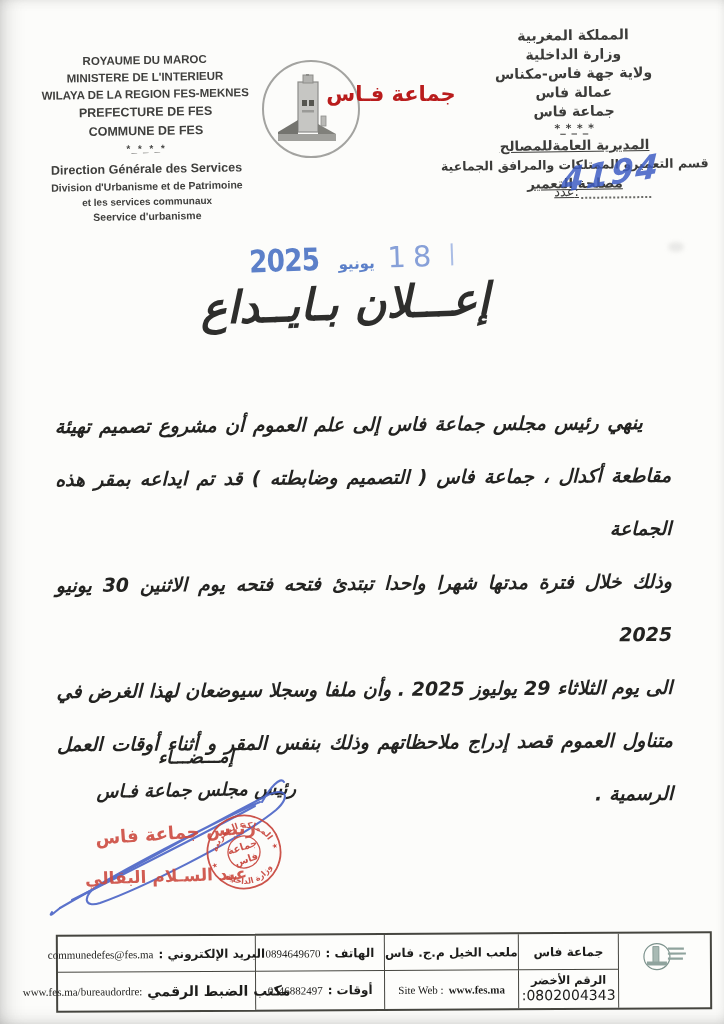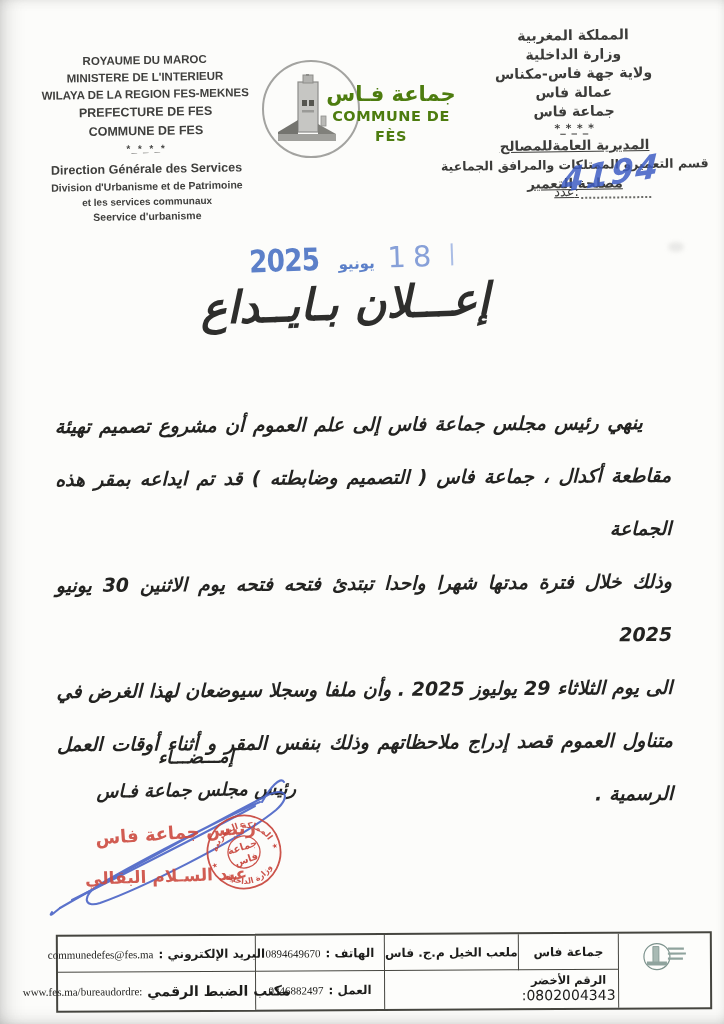--- a/index.html
+++ b/index.html
@@ -31,21 +31,21 @@
   .hdr-left .dept .d2 { font-weight:700; font-size:10px;   line-height:15px; }
   .hdr-left .dept .d3 { font-weight:700; font-size:10.5px; line-height:15px; }
 
   
   .logo { position:absolute; left:262px; top:60px; width:200px; height:110px; }
   .logo-circle {
     position:absolute; left:0; top:0; width:98px; height:98px;
     border:2px solid #a3a3a0; border-radius:50%;
   }
   .logo-circle svg { position:absolute; left:14px; top:12px; }
-  .logo-text { position:absolute; left:58px; top:22px; width:142px; text-align:center; color:#4d7c0f; }
+  .logo-text { position:absolute; left:58px; top:22px; width:142px; text-align:center; color:#b91c1c; }
   .logo-text .lt-ar { font-size:21px; font-weight:700; line-height:24px; }
   .logo-text .lt-tf { font-size:14px; font-weight:700; line-height:20px; letter-spacing:1px; }
   .logo-text .lt-fr { font-size:14.5px; font-weight:700; line-height:20px; letter-spacing:.5px; }
 
   
   .hdr-right {
     position:absolute; right:10px; top:26px; width:280px;
     direction:rtl; text-align:center; color:#3c3c3a;
     transform:rotate(-0.8deg);
   }
@@ -182,21 +182,20 @@
         <rect x="31" y="26" width="5" height="6" fill="#55554f"></rect>
         <rect x="24" y="36" width="12" height="2.5" fill="#9a9a97"></rect>
         <polygon points="0,58 20,46 20,60 0,62" fill="#74746f"></polygon>
         <polygon points="40,50 58,60 58,64 40,60" fill="#80807b"></polygon>
         <rect x="0" y="60" width="58" height="7" fill="#a0a09c"></rect>
         <rect x="43" y="42" width="5" height="10" fill="#b9b9b6" stroke="#8d8d8a" stroke-width="0.8"></rect>
       </svg>
     </div>
     <div class="logo-text">
       <div class="lt-ar">جماعة فـاس</div>
-      <div class="lt-fr">COMMUNE DE FÈS</div>
     </div>
   </div>
 
   <div class="hdr-right">
     <div class="hr">المملكة المغربية</div>
     <div class="hr">وزارة الداخلية</div>
     <div class="hr">ولاية جهة فاس-مكناس</div>
     <div class="hr">عمالة فاس</div>
     <div class="hr">جماعة فاس</div>
     <div class="hr stars">*_*_*_*</div>
@@ -289,22 +288,26 @@
         <rect x="26" y="10" width="16" height="2.2" fill="#8fa39d"></rect>
         <rect x="26" y="15" width="18" height="2.2" fill="#8fa39d"></rect>
         <rect x="26" y="20" width="15" height="2.2" fill="#8fa39d"></rect>
       </svg>
     </div>
     <div class="ft-cell no-b" style="grid-column:1;grid-row:2;">
       <span class="ft-lab sm">مكتب الضبط الرقمي</span>
       <span class="ft-val">:www.fes.ma/bureaudordre</span>
     </div>
     <div class="ft-cell no-b" style="grid-column:2;grid-row:2;">
-      <span class="ft-lab">العمل :</span>
+      <span class="ft-lab">أوقات :</span>
       <span class="ft-val">0346882497</span>
+    </div>
+    <div class="ft-cell ltr no-b" style="grid-column:3;grid-row:2;">
+      <span class="ft-val">Site Web :</span>
+      <span class="ft-val b">www.fes.ma</span>
     </div>
     <div class="ft-cell no-b" style="grid-column:4;grid-row:2;">
       <span class="ft-green">
         <span class="g1">الرقم الأخضر</span>
         <span class="g2">0802004343:</span>
       </span>
     </div>
   </div>
 
 </div>

